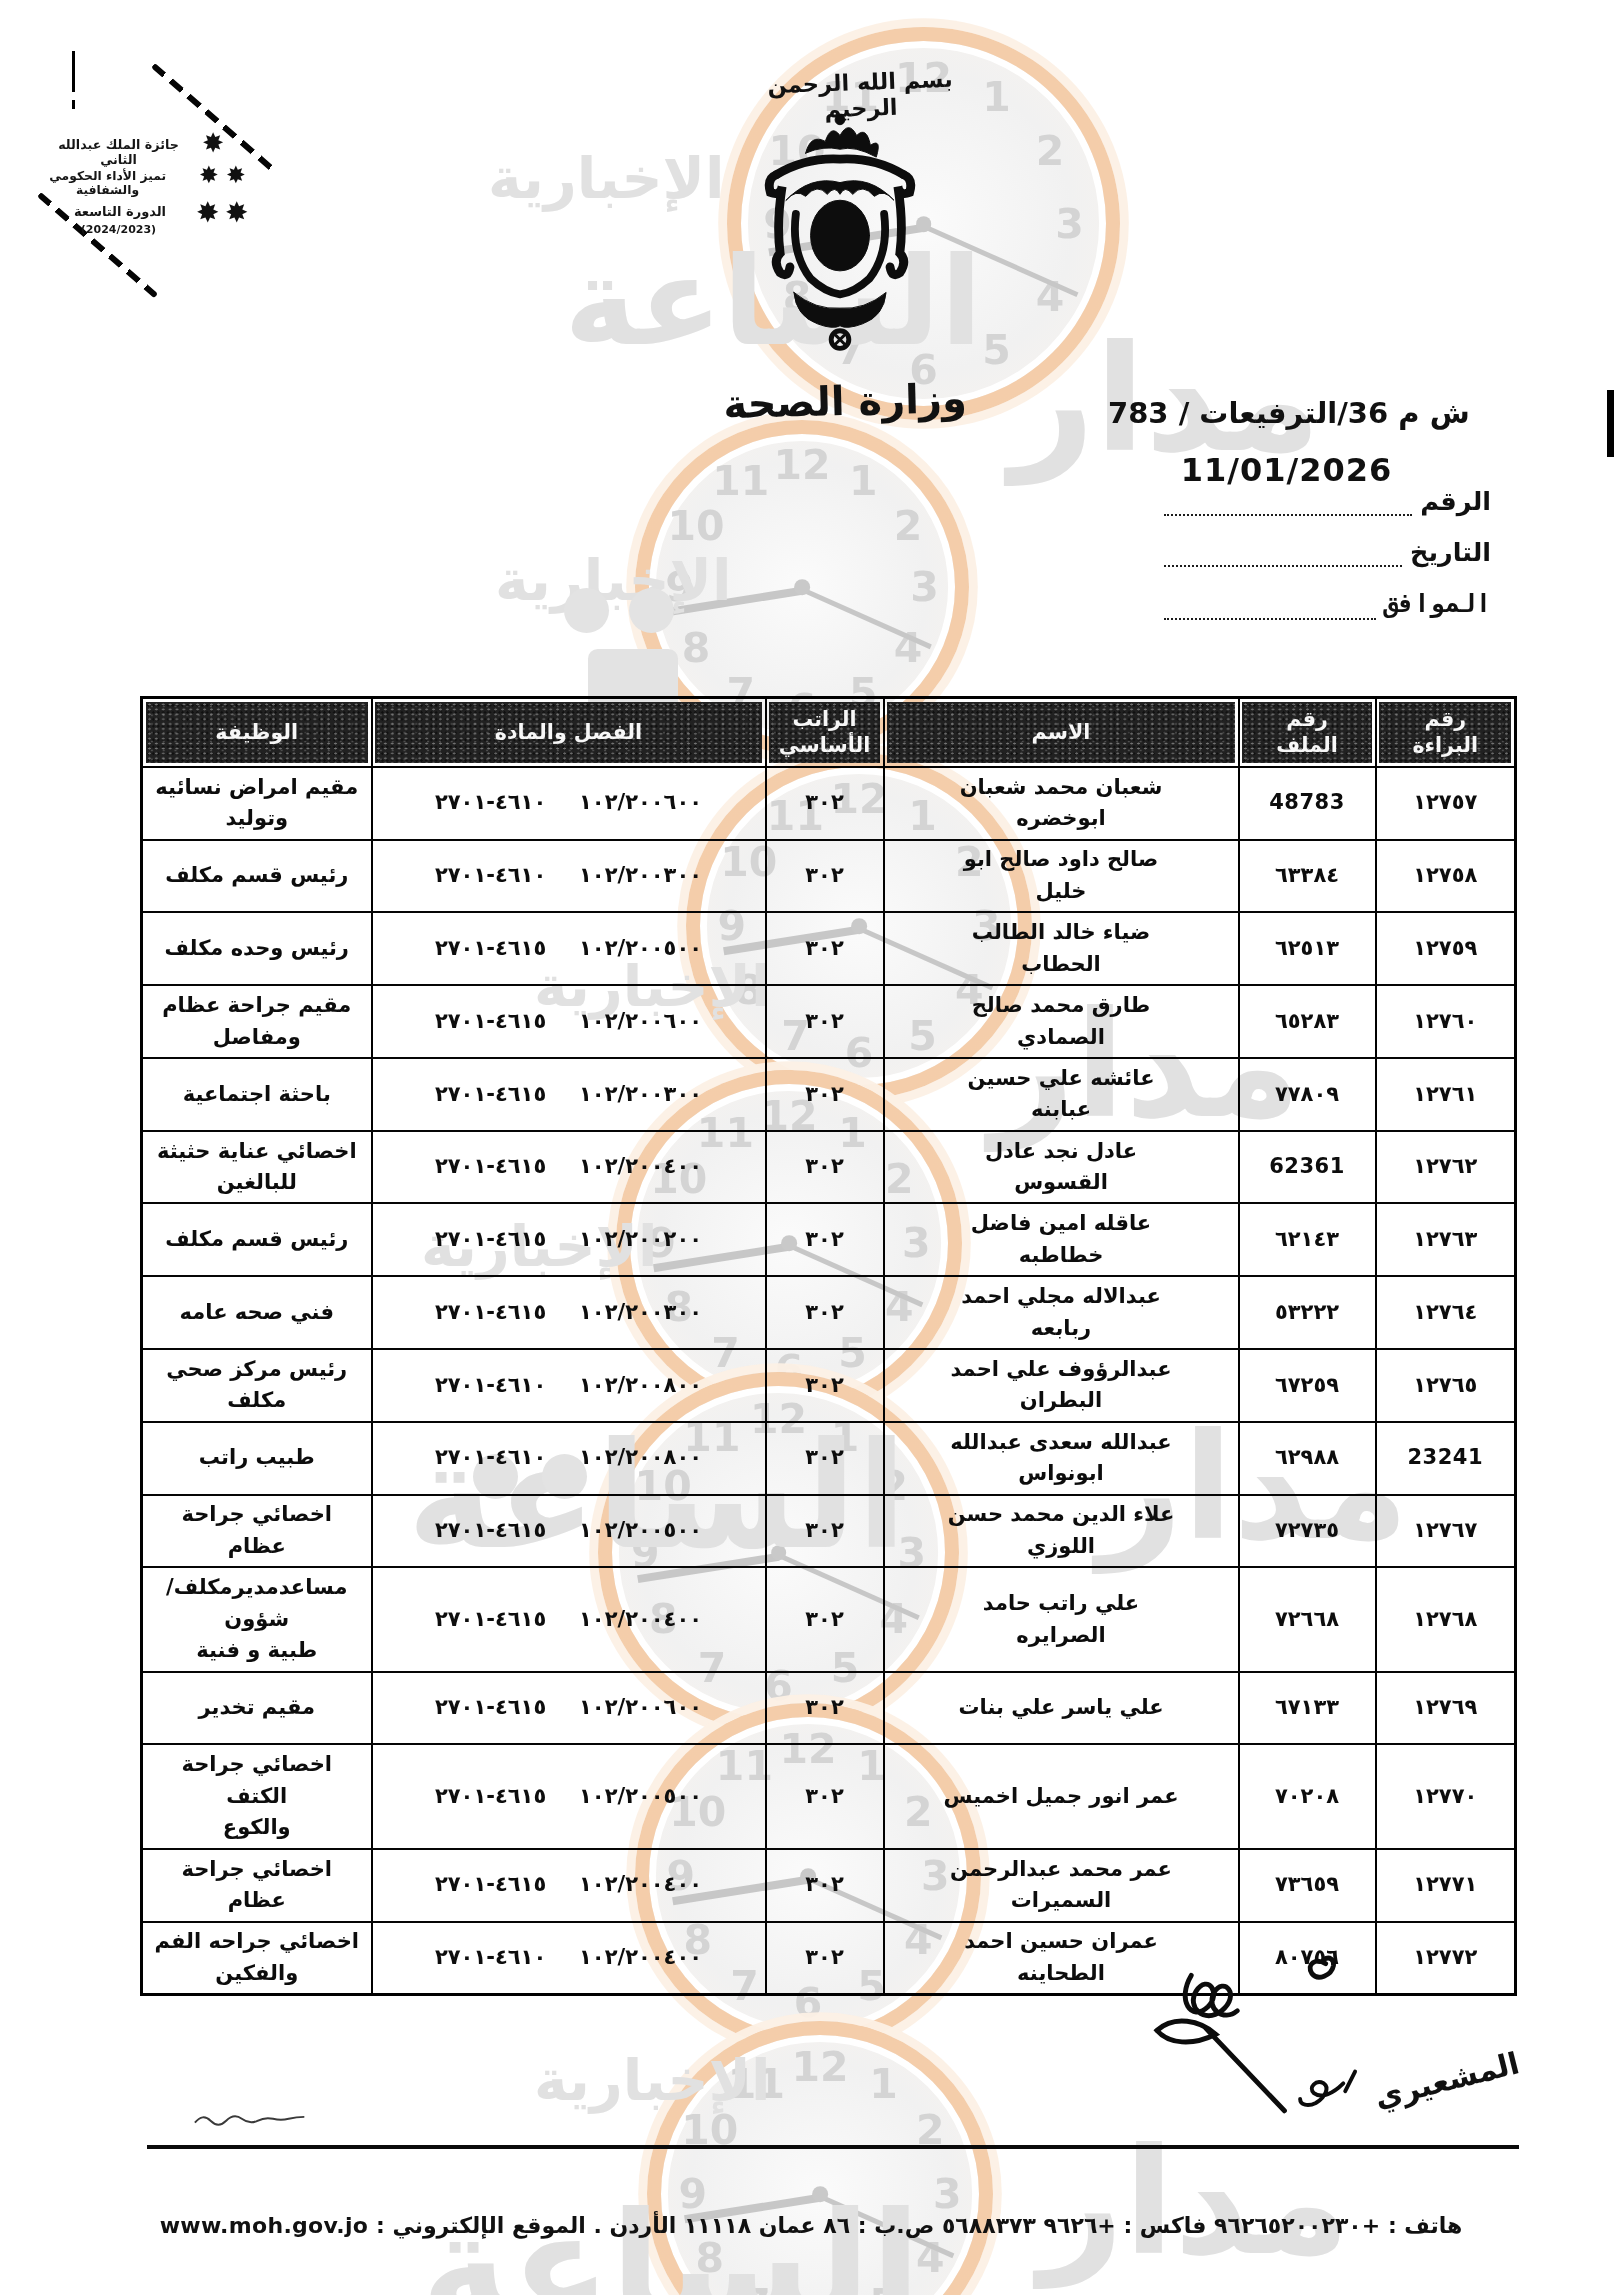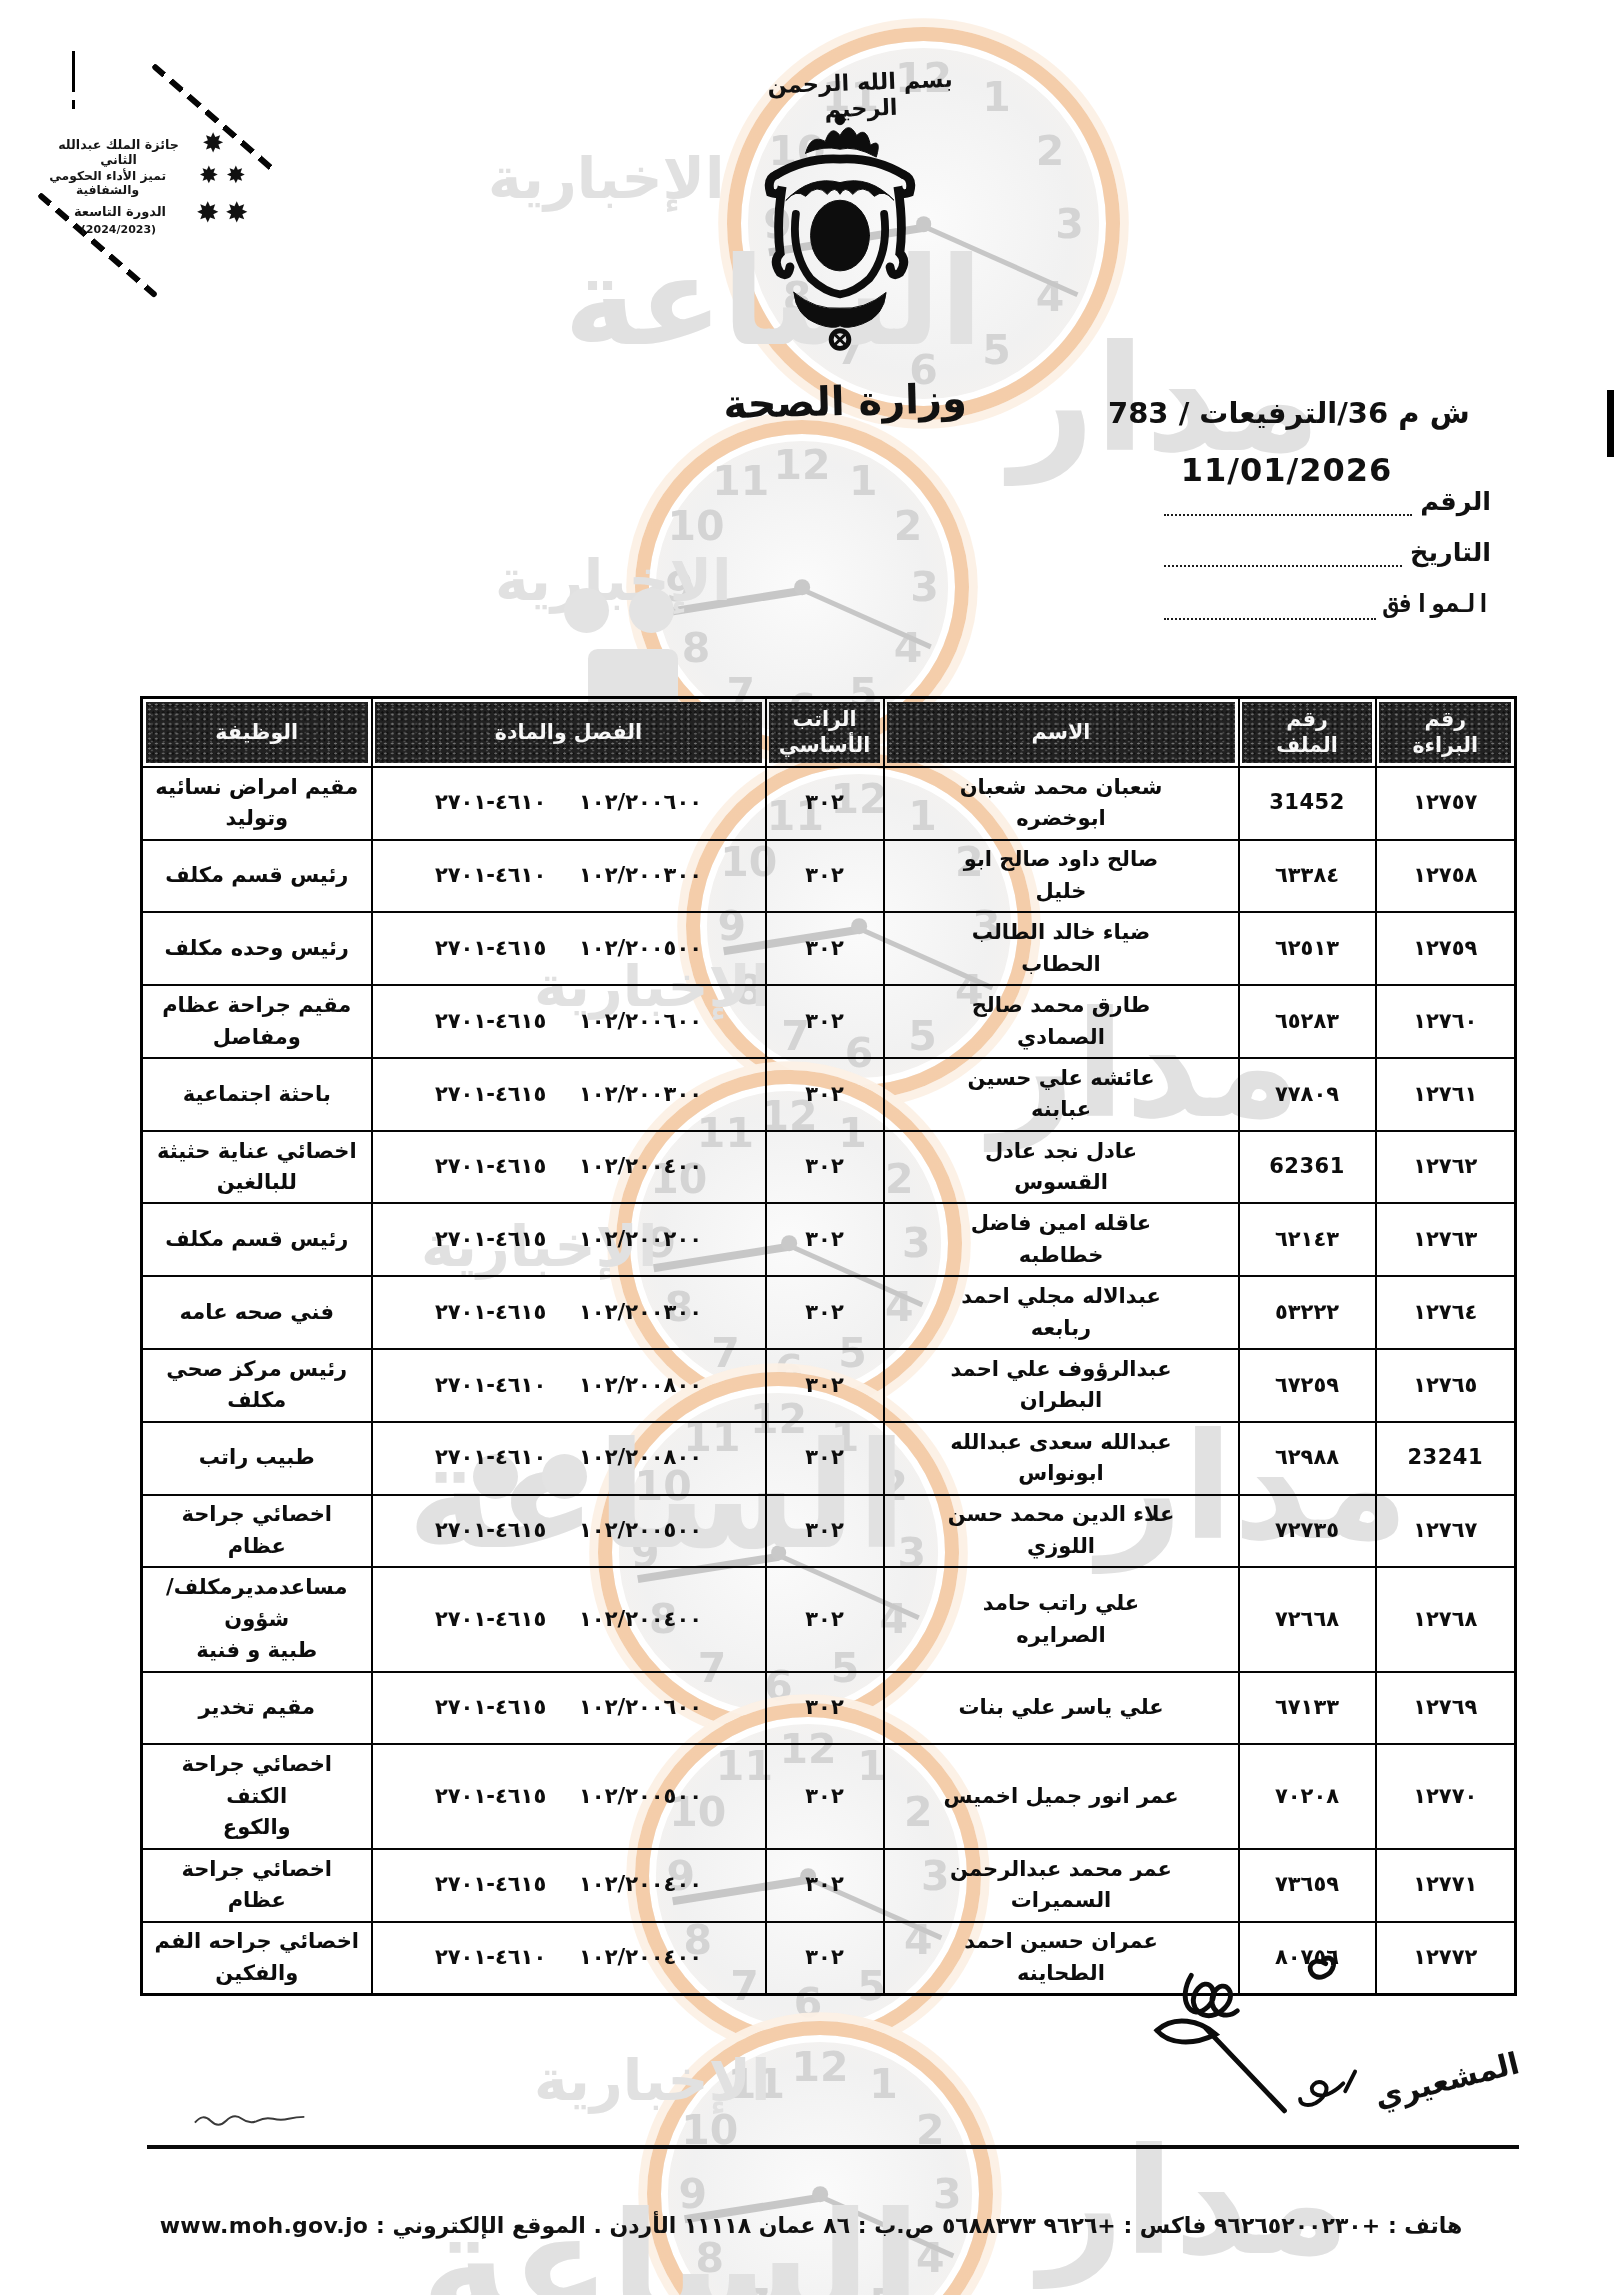--- a/index.html
+++ b/index.html
@@ -305,21 +305,21 @@
               <div class="hblk">الفصل والمادة</div>
             </th>
           <th>
               <div class="hblk">الوظيفة</div>
             </th>
         </tr>
       </thead>
       <tbody id="rows">
           <tr>
             <td>١٢٧٥٧</td>
-            <td>31452</td>
+            <td>48783</td>
             <td>شعبان محمد شعبان
 ابوخضره</td>
             <td>٣٠٢</td>
             <td><span class="ltr">١٠٢/٢٠٠٦٠٠ ٤٦١٠-٢٧٠١</span></td>
             <td>مقيم امراض نسائيه
 وتوليد</td>
           </tr>
           <tr>
             <td>١٢٧٥٨</td>
             <td>٦٣٣٨٤</td>

